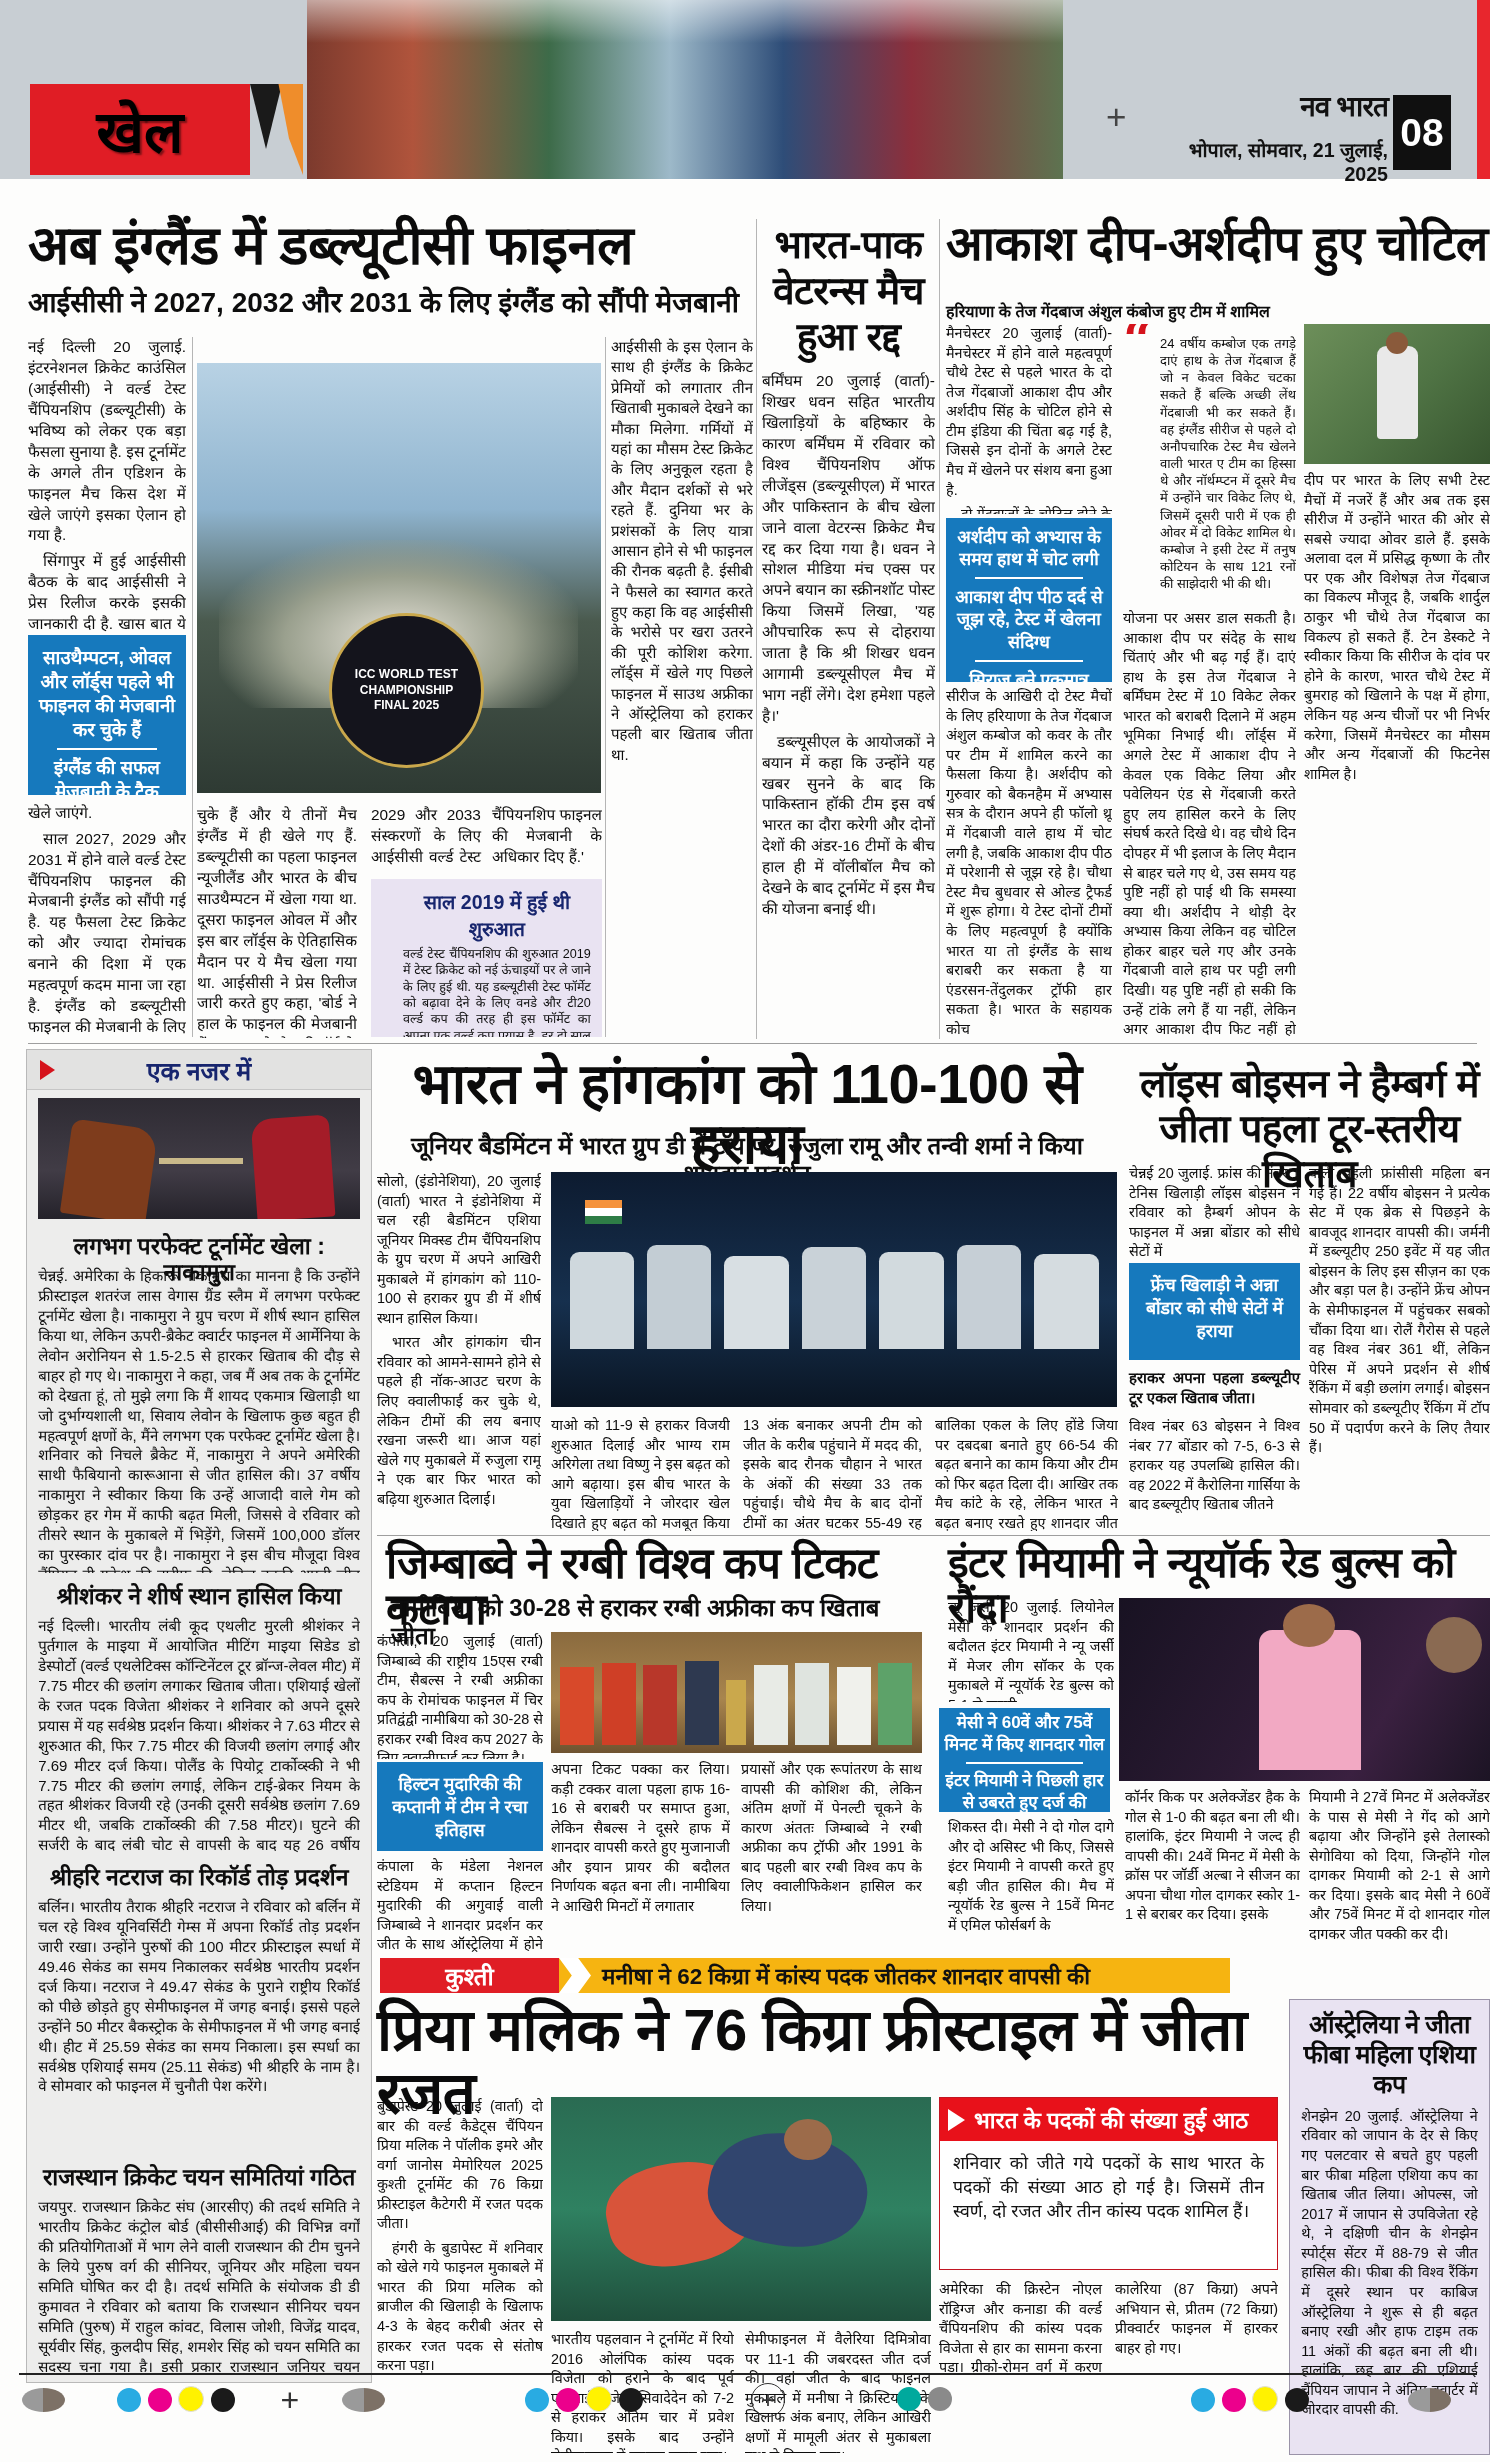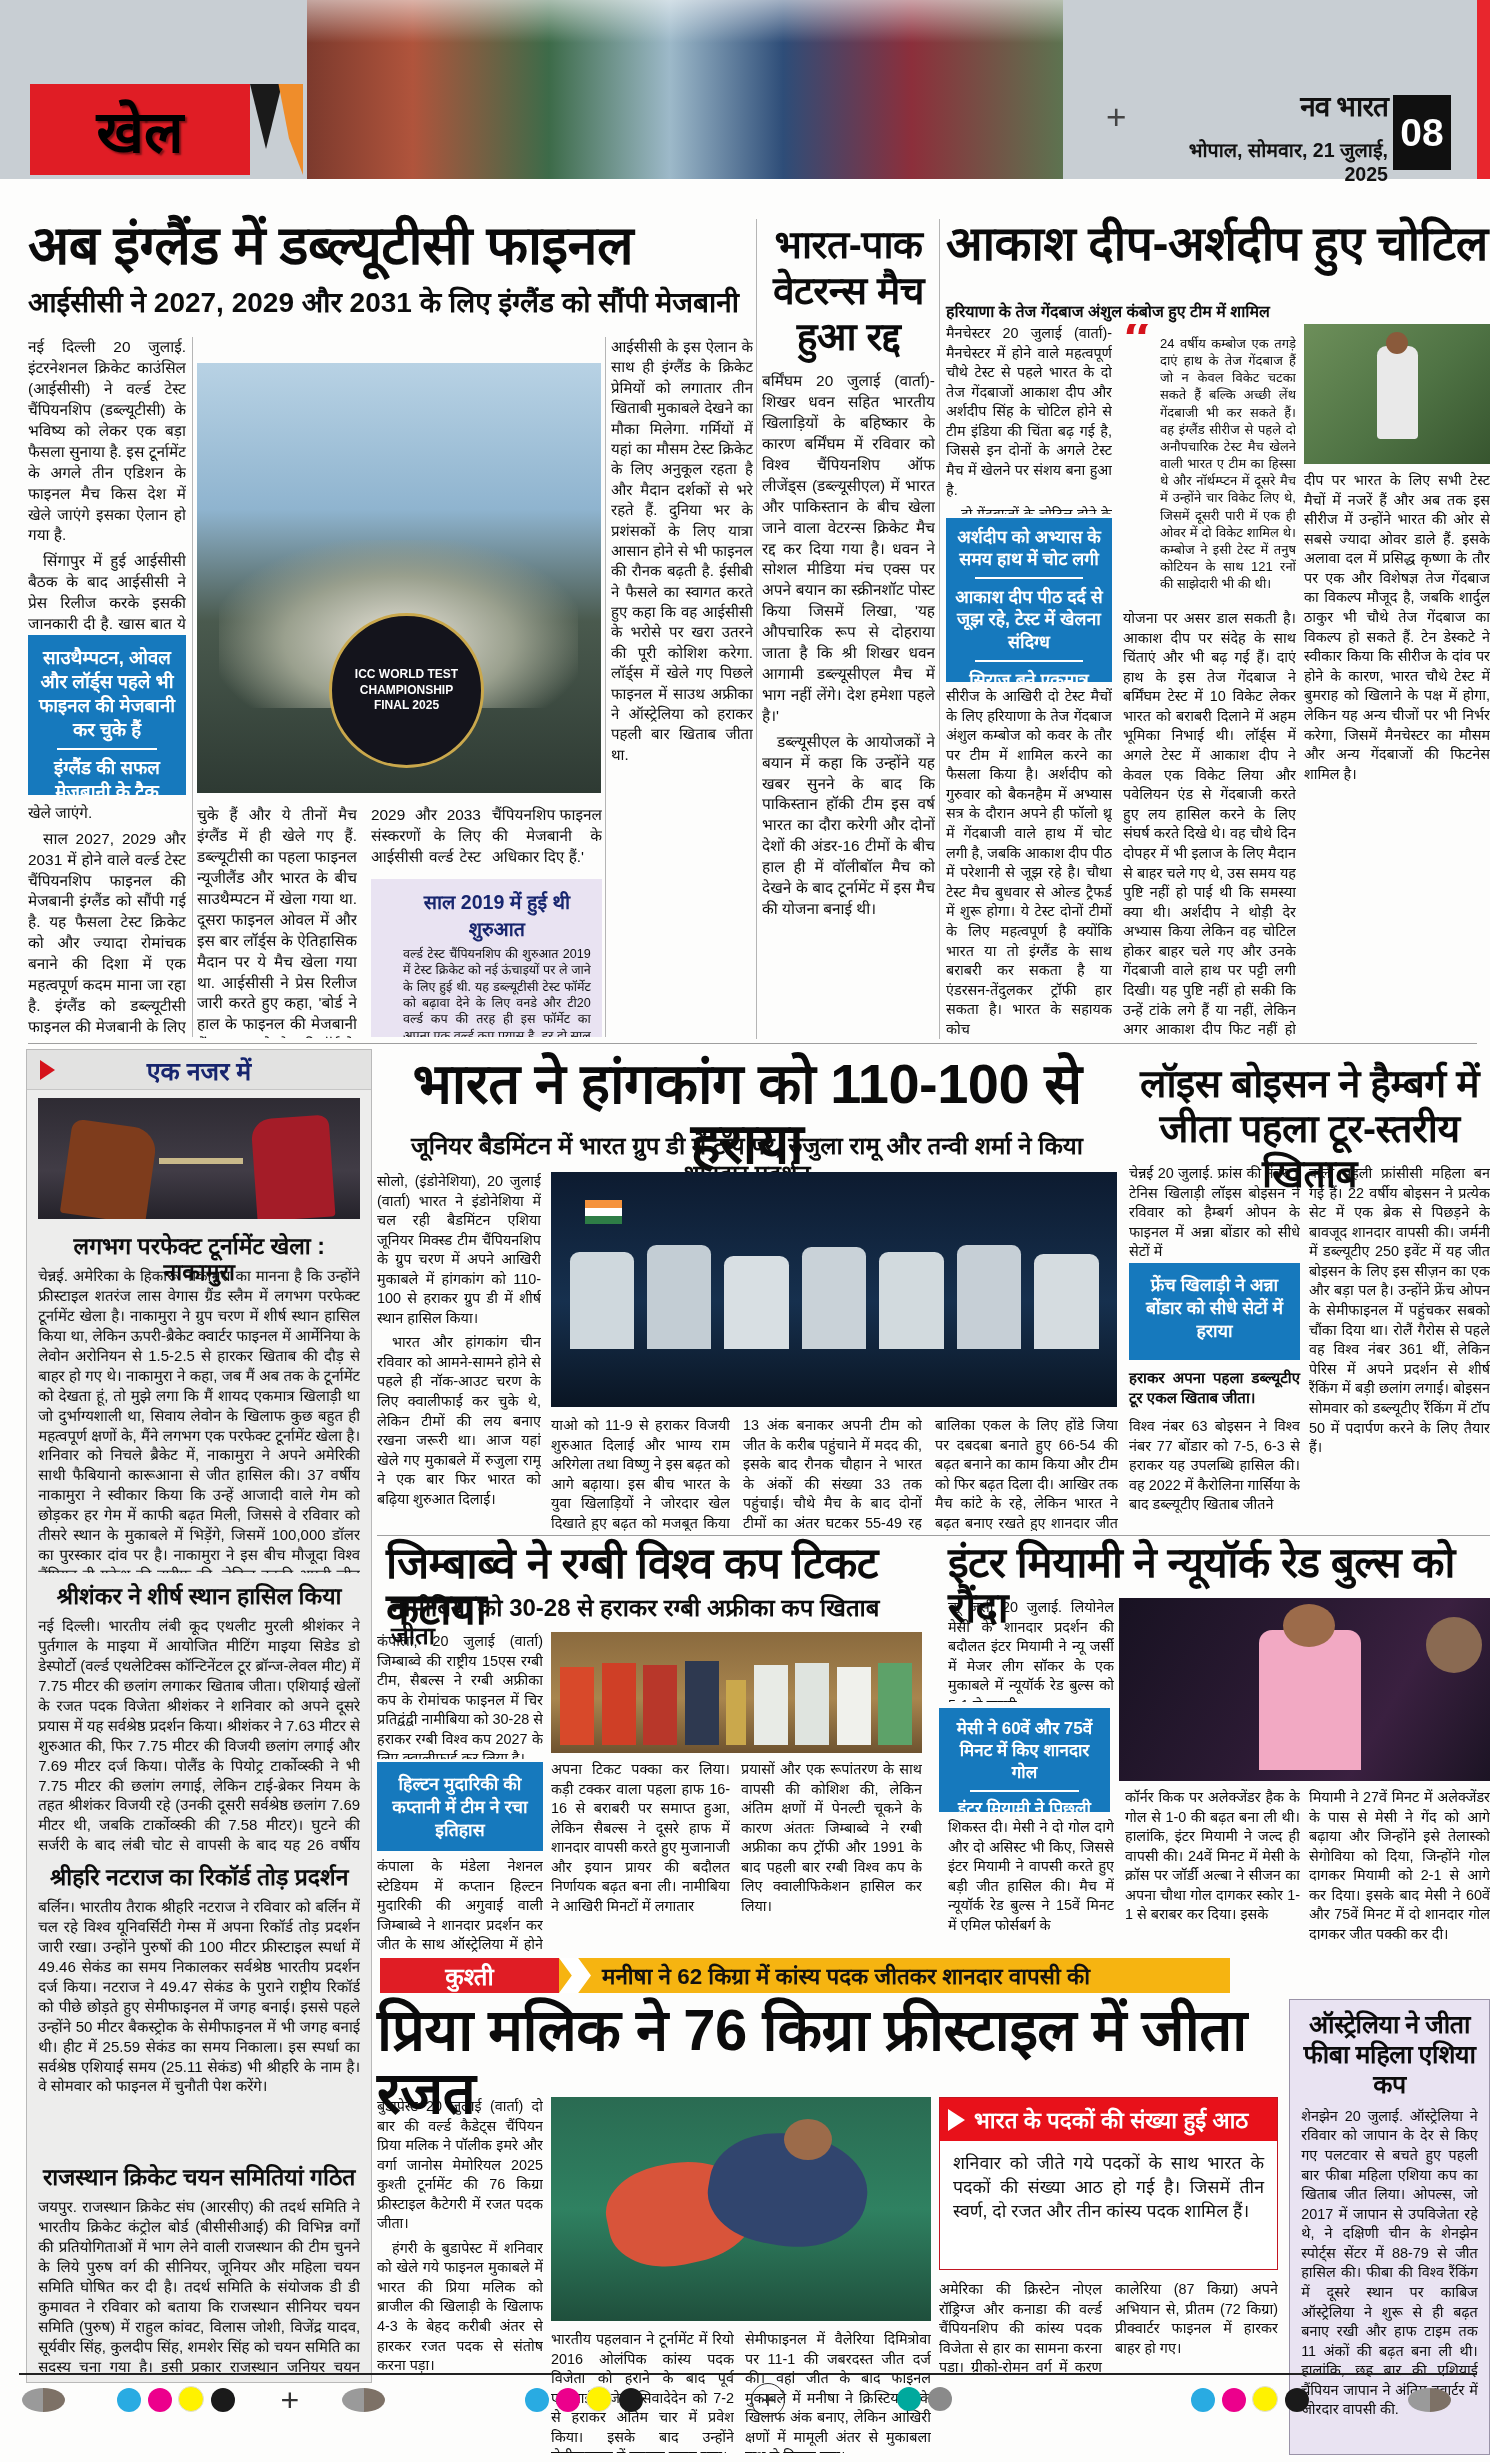--- a/index.html
+++ b/index.html
@@ -45,21 +45,21 @@
     <div class="abs" style="left:1106px;top:97px;font-size:35px;color:#444;font-weight:300;">+</div>
     <div class="abs" style="left:1239px;top:86px;width:149px;text-align:right;font-size:28px;font-weight:800;color:#111;letter-spacing:-0.9px;">नव भारत</div>
     <div class="abs" style="left:1146px;top:136px;width:242px;text-align:right;font-size:19.6px;font-weight:700;color:#111;">भोपाल, सोमवार, 21 जुलाई, 2025</div>
     <div class="abs" style="left:1393px;top:95px;width:58px;height:75px;background:#101010;display:flex;align-items:center;justify-content:center;">
       <span style="color:#fff;font-size:39px;font-weight:800;">08</span>
     </div>
     <div class="abs" style="left:1477px;top:0;width:13px;height:179px;background:#e8262d;"></div>
   </div>
 
   <div class="abs hl" style="left:28px;top:216px;width:717px;font-size:54px;">अब इंग्लैंड में डब्ल्यूटीसी फाइनल</div>
-  <div class="abs sub" style="left:28px;top:287px;width:717px;font-size:28px;">आईसीसी ने 2027, 2029 और 2031 के लिए इंग्लैंड को सौंपी मेजबानी</div>
+  <div class="abs sub" style="left:28px;top:287px;width:717px;font-size:28px;">आईसीसी ने 2027, 2032 और 2031 के लिए इंग्लैंड को सौंपी मेजबानी</div>
 
   <div class="abs bt" style="left:28px;top:337px;width:158px;height:296px;">
     <p class="nf">नई दिल्ली 20 जुलाई. इंटरनेशनल क्रिकेट काउंसिल (आईसीसी) ने वर्ल्ड टेस्ट चैंपियनशिप (डब्ल्यूटीसी) के भविष्य को लेकर एक बड़ा फैसला सुनाया है. इस टूर्नामेंट के अगले तीन एडिशन के फाइनल मैच किस देश में खेले जाएंगे इसका ऐलान हो गया है.</p>
     <p>सिंगापुर में हुई आईसीसी बैठक के बाद आईसीसी ने प्रेस रिलीज करके इसकी जानकारी दी है. खास बात ये है कि वर्ल्ड टेस्ट चैंपियनशिप के अगले तीन एडिशन के फाइनल एक ही देश में</p>
   </div>
   <div class="abs bbox" style="left:28px;top:635px;width:158px;height:160px;font-size:18.6px;">
     <div>साउथैम्पटन, ओवल और लॉर्ड्स पहले भी फाइनल की मेजबानी कर चुके हैं</div>
     <div class="dv"></div>
     <div>इंग्लैंड की सफल मेजबानी के ट्रैक रिकॉर्ड के आधार पर फैसला</div>
   </div>
@@ -245,21 +245,21 @@
     <p class="nf">अपना टिकट पक्का कर लिया। कड़ी टक्कर वाला पहला हाफ 16-16 से बराबरी पर समाप्त हुआ, लेकिन सैबल्स ने दूसरे हाफ में शानदार वापसी करते हुए मुजानाजी और इयान प्रायर की बदौलत निर्णायक बढ़त बना ली। नामीबिया ने आखिरी मिनटों में लगातार</p>
   </div>
   <div class="abs bt" style="left:741px;top:1760px;width:181px;height:194px;font-size:14.4px;">
     <p class="nf">प्रयासों और एक रूपांतरण के साथ वापसी की कोशिश की, लेकिन अंतिम क्षणों में पेनल्टी चूकने के कारण अंततः जिम्बाब्वे ने रग्बी अफ्रीका कप ट्रॉफी और 1991 के बाद पहली बार रग्बी विश्व कप के लिए क्वालीफिकेशन हासिल कर लिया।</p>
   </div>
 
   <div class="abs hl" style="left:948px;top:1540px;width:542px;font-size:42px;">इंटर मियामी ने न्यूयॉर्क रेड बुल्स को रौंदा</div>
   <div class="abs bt" style="left:948px;top:1598px;width:166px;height:104px;font-size:14.4px;">
     <p class="nf">न्यू जर्सी 20 जुलाई. लियोनेल मेसी के शानदार प्रदर्शन की बदौलत इंटर मियामी ने न्यू जर्सी में मेजर लीग सॉकर के एक मुकाबले में न्यूयॉर्क रेड बुल्स को 5-1 से करारी</p>
   </div>
-  <div class="abs bbox" style="left:939px;top:1708px;width:171px;height:104px;font-size:17px;padding:10px;">
+  <div class="abs bbox" style="left:939px;top:1708px;width:171px;height:104px;font-size:17px;padding:4px;">
     <div>मेसी ने 60वें और 75वें मिनट में किए शानदार गोल</div>
     <div class="dv"></div>
     <div>इंटर मियामी ने पिछली हार से उबरते हुए दर्ज की छठवीं जीत</div>
   </div>
   <div class="abs bt" style="left:948px;top:1818px;width:166px;height:136px;font-size:14.4px;">
     <p class="nf">शिकस्त दी। मेसी ने दो गोल दागे और दो असिस्ट भी किए, जिससे इंटर मियामी ने वापसी करते हुए बड़ी जीत हासिल की। मैच में न्यूयॉर्क रेड बुल्स ने 15वें मिनट में एमिल फोर्सबर्ग के</p>
   </div>
   <div class="ph" style="left:1119px;top:1598px;width:371px;height:183px;background:linear-gradient(120deg,#181222 0%,#2b1a33 45%,#3a2040 70%,#1c1424 100%);">
     <div style="position:absolute;left:140px;top:32px;width:102px;height:140px;background:#f2a9c3;border-radius:13px 13px 0 0;"></div>
     <div style="position:absolute;left:164px;top:5.6px;width:52px;height:43px;border-radius:50%;background:#9c6b4a;"></div>

